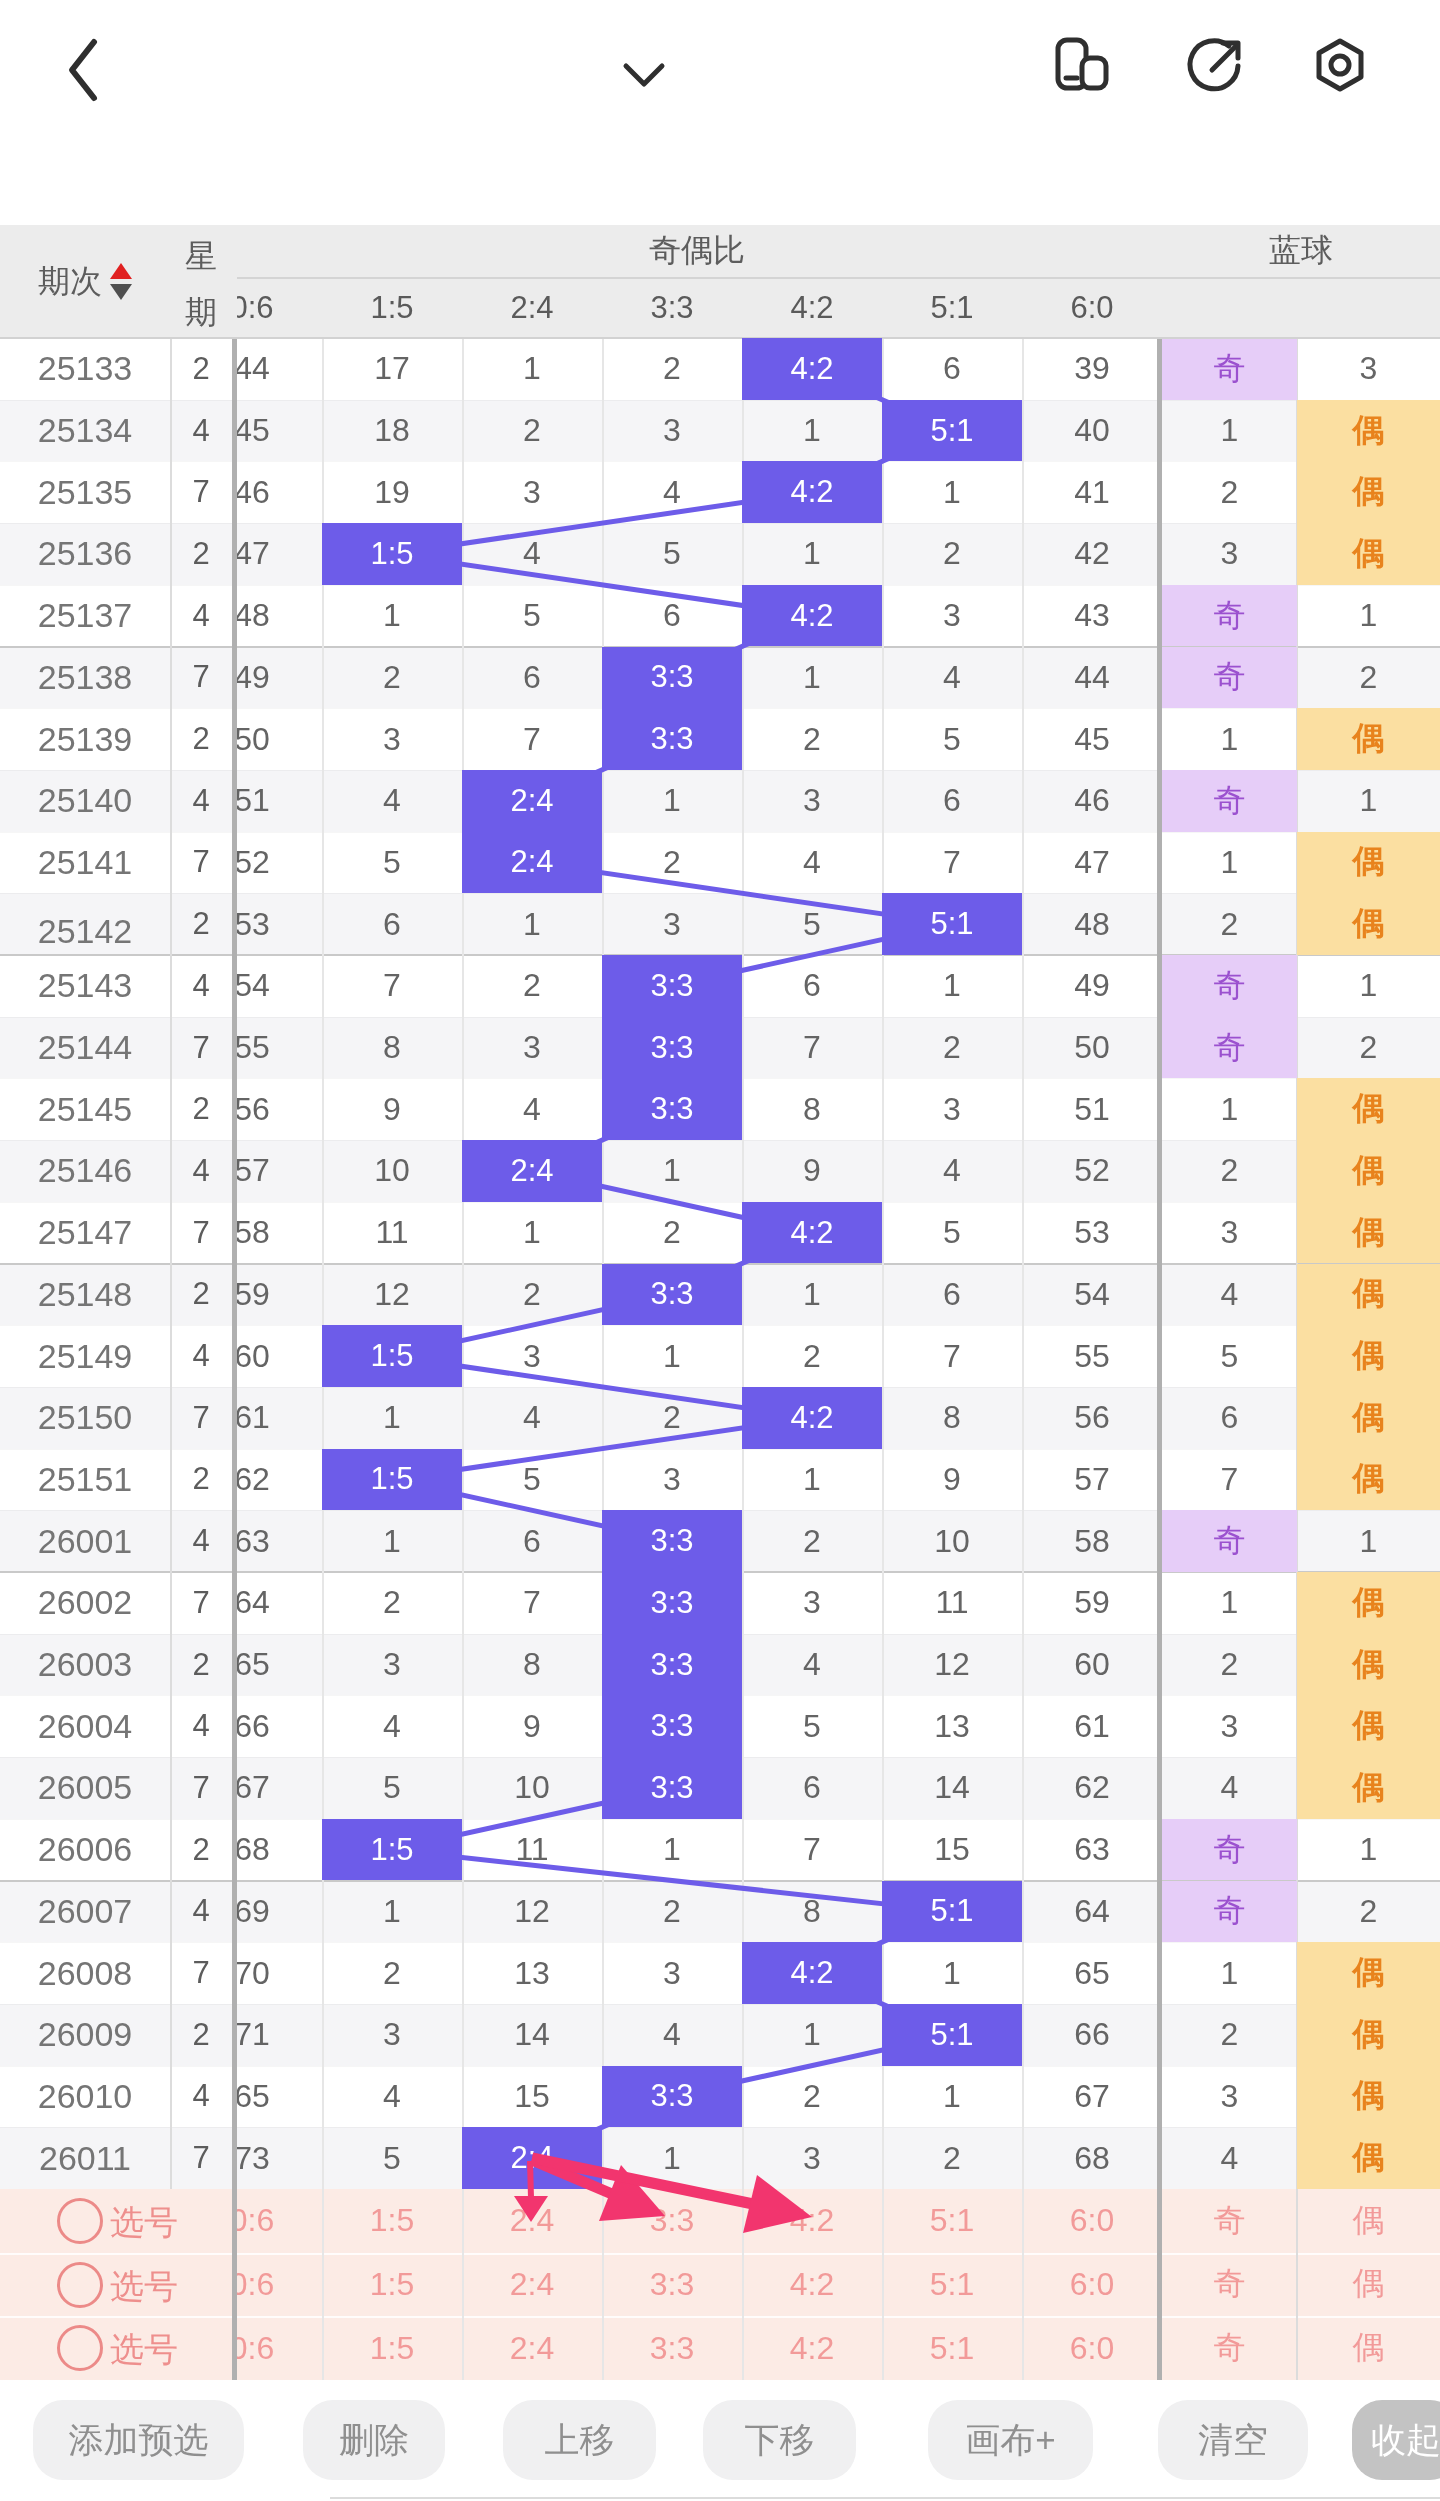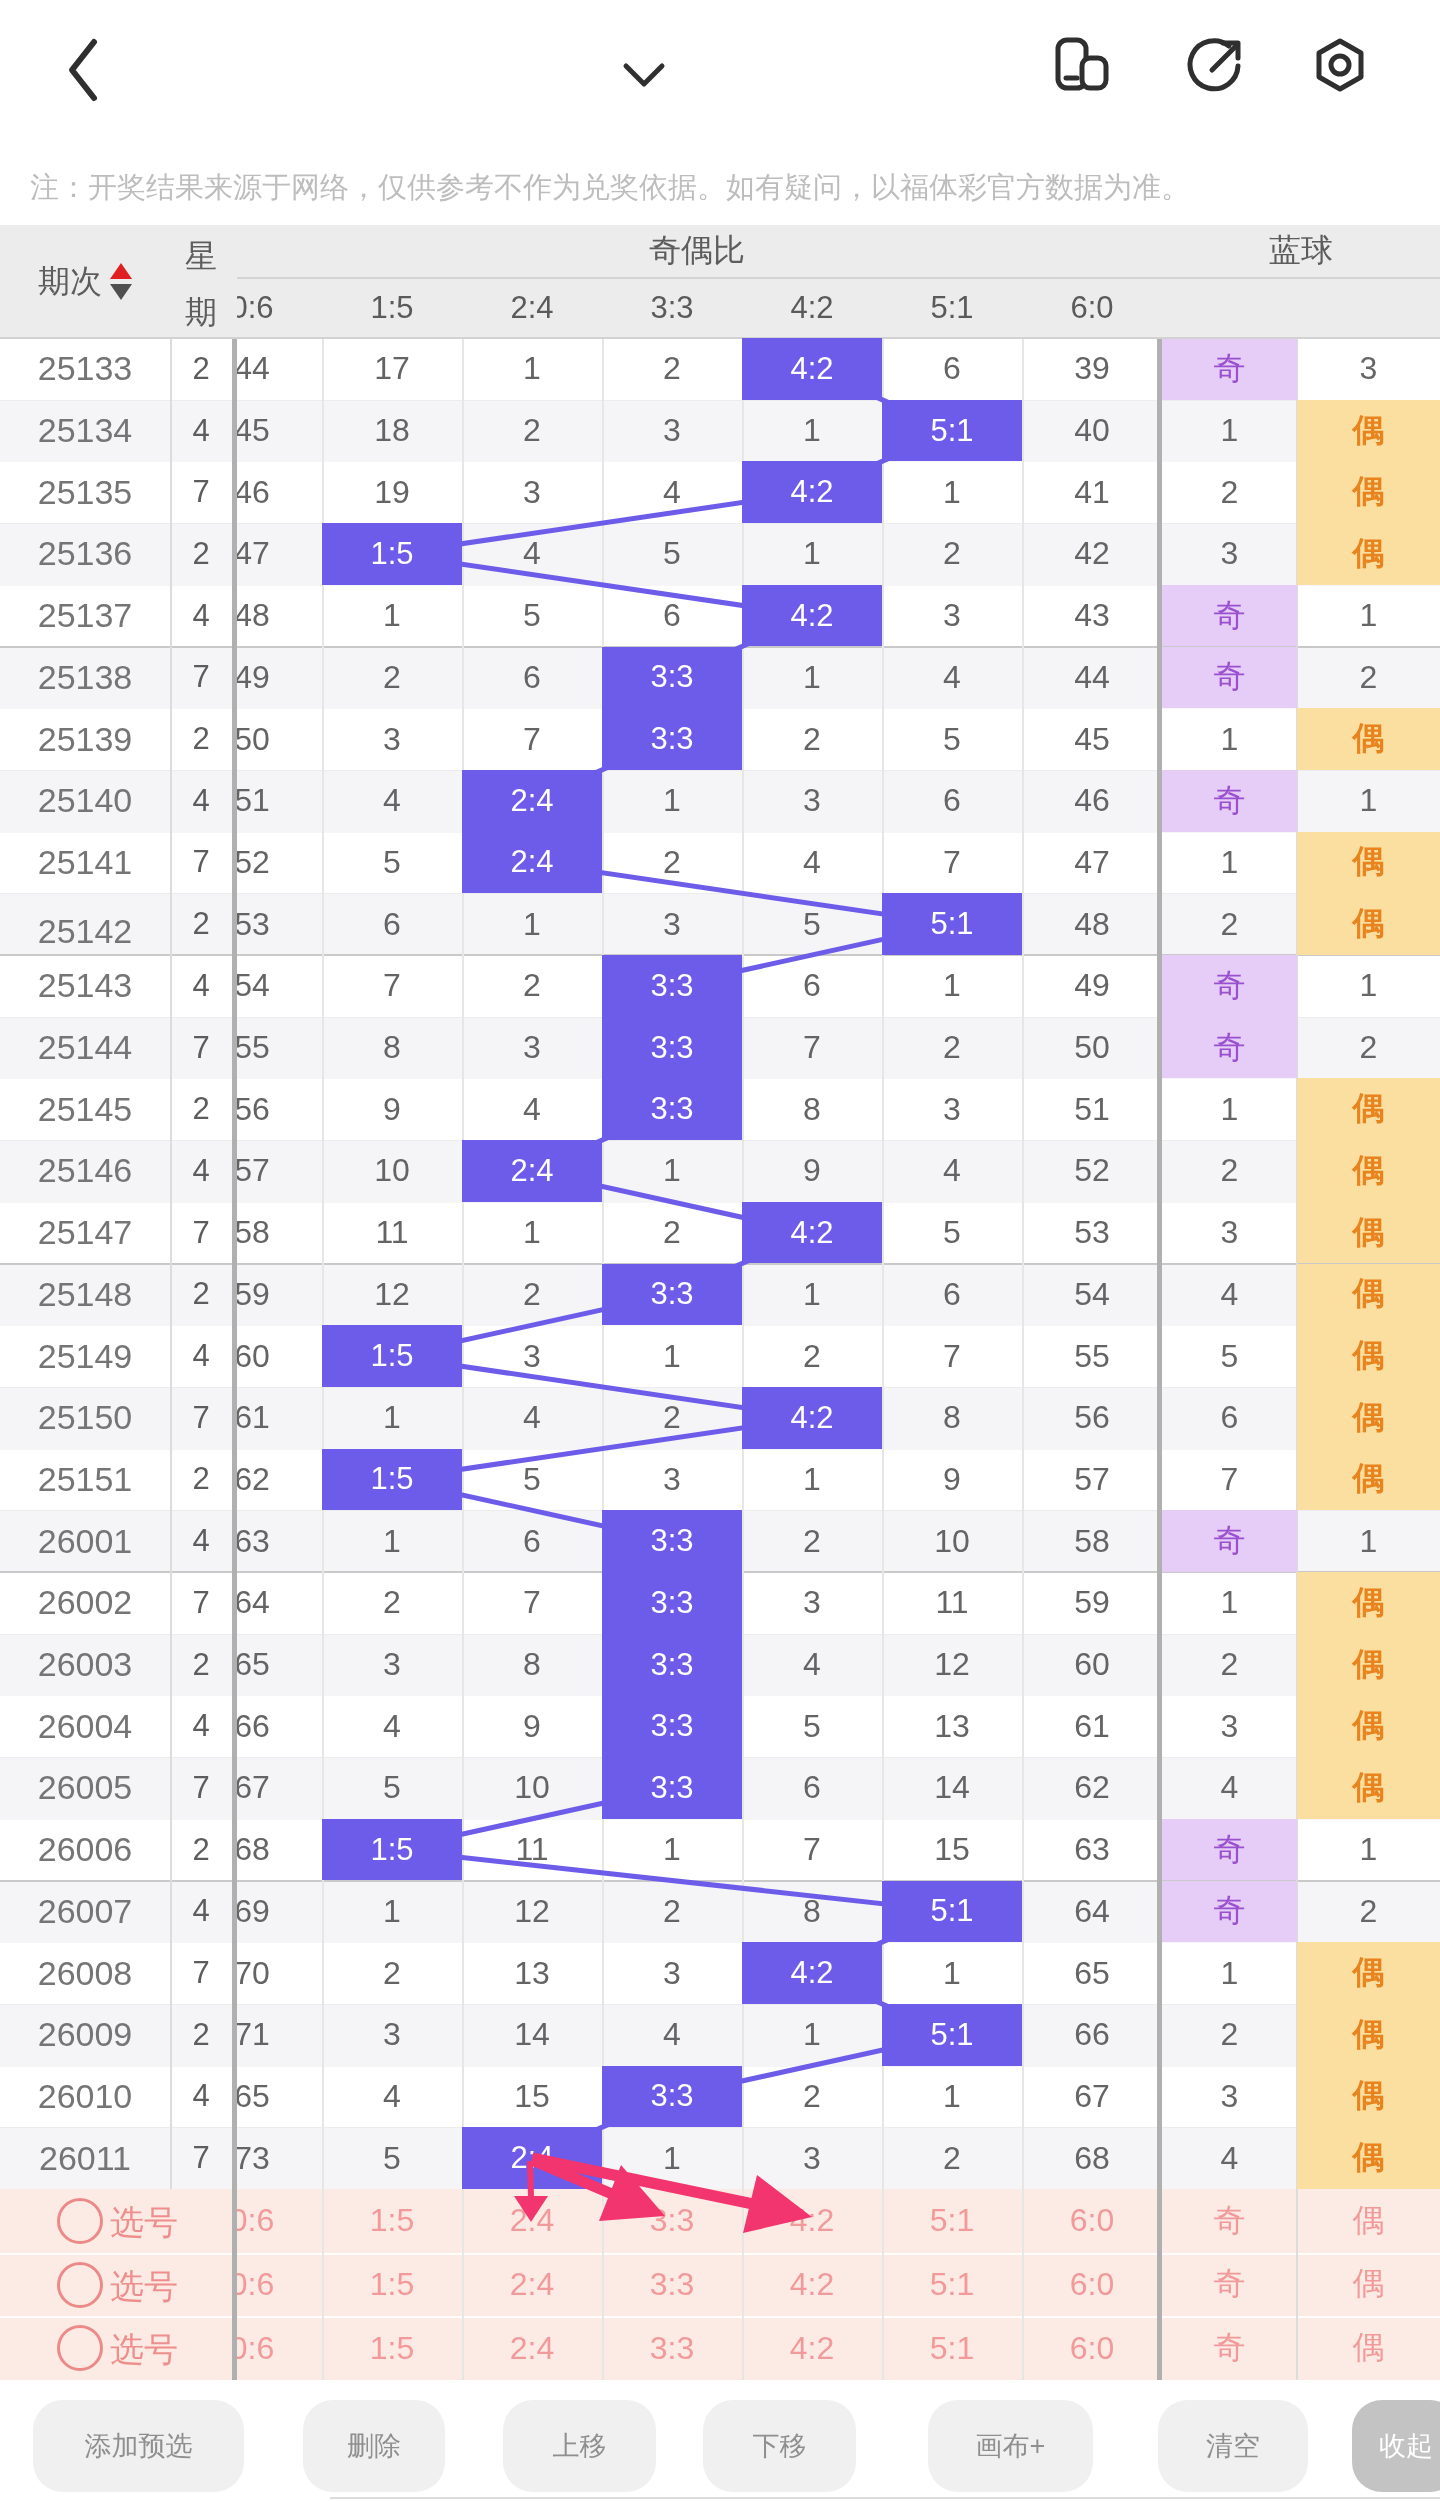--- a/index.html
+++ b/index.html
@@ -37,22 +37,22 @@
   .sort-icon{display:inline-block;vertical-align:middle;margin-left:8px;}
   .sort-icon .up{width:0;height:0;border-left:11px solid transparent;border-right:11px solid transparent;
     border-bottom:16px solid var(--sort_up);margin-bottom:5px;}
   .sort-icon .down{width:0;height:0;border-left:11px solid transparent;border-right:11px solid transparent;
     border-top:16px solid var(--sort_down);}
   
   .pick-circle{position:absolute;width:40px;height:40px;border:3px solid #ec8a88;border-radius:50%;background:transparent;}
   .pick-label{position:absolute;font-size:34px;color:#ee8f8d;}
   .pink-sep{position:absolute;left:0;width:1440px;height:2px;background:rgba(255,255,255,0.85);}
   
-  .tb-btn{position:absolute;top:2400px;height:92px;border-radius:30px;background:var(--button_bg);
-    color:var(--button_text);font-size:27px;display:flex;align-items:center;justify-content:center;}
+  .tb-btn{position:absolute;top:2400px;height:80px;border-radius:30px;background:var(--button_bg);
+    color:var(--button_text);font-size:35px;display:flex;align-items:center;justify-content:center;}
   .tb-btn.collapse{background:var(--collapse_bg);color:var(--collapse_text);}
   #home-line{position:absolute;left:330px;top:2497px;width:1110px;height:2px;background:#dcdcdc;}
 </style>
 </head>
 <body>
 
 <div id="page">
 
   <div class="appbar">
     <svg style="left:62px;top:34px;" width="44" height="72" viewBox="0 0 44 72">
@@ -70,21 +70,20 @@
       <path d="M47,12 A24,24 0 1 0 56,32"></path>
       <line x1="30" y1="36" x2="55" y2="11"></line>
       <polyline points="41,9 56,9 56,24"></polyline>
     </svg>
     <svg style="left:1308px;top:34px;" width="64" height="64" viewBox="0 0 64 64">
       <polygon points="32,7 53,19 53,43 32,55 11,43 11,19"></polygon>
       <circle cx="32" cy="31" r="9"></circle>
     </svg>
   </div>
 
-  <div class="note">注：开奖结果来源于网络，仅供参考不作为兑奖依据。如有疑问，以福体彩官方数据为准。</div>
 
   <div id="rows-layer">
       <div class="row-strip" style="top: 338px; height: 61.7px; background: rgb(255, 255, 255);"></div>
       <div class="row-strip" style="top: 399.7px; height: 61.7px; background: var(--row_alt_bg);"></div>
       <div class="row-strip" style="top: 461.4px; height: 61.7px; background: rgb(255, 255, 255);"></div>
       <div class="row-strip" style="top: 523.1px; height: 61.7px; background: var(--row_alt_bg);"></div>
       <div class="row-strip" style="top: 584.8px; height: 61.7px; background: rgb(255, 255, 255);"></div>
       <div class="row-strip" style="top: 646.5px; height: 61.7px; background: var(--row_alt_bg);"></div>
       <div class="row-strip" style="top: 708.2px; height: 61.7px; background: rgb(255, 255, 255);"></div>
       <div class="row-strip" style="top: 769.9px; height: 61.7px; background: var(--row_alt_bg);"></div>

